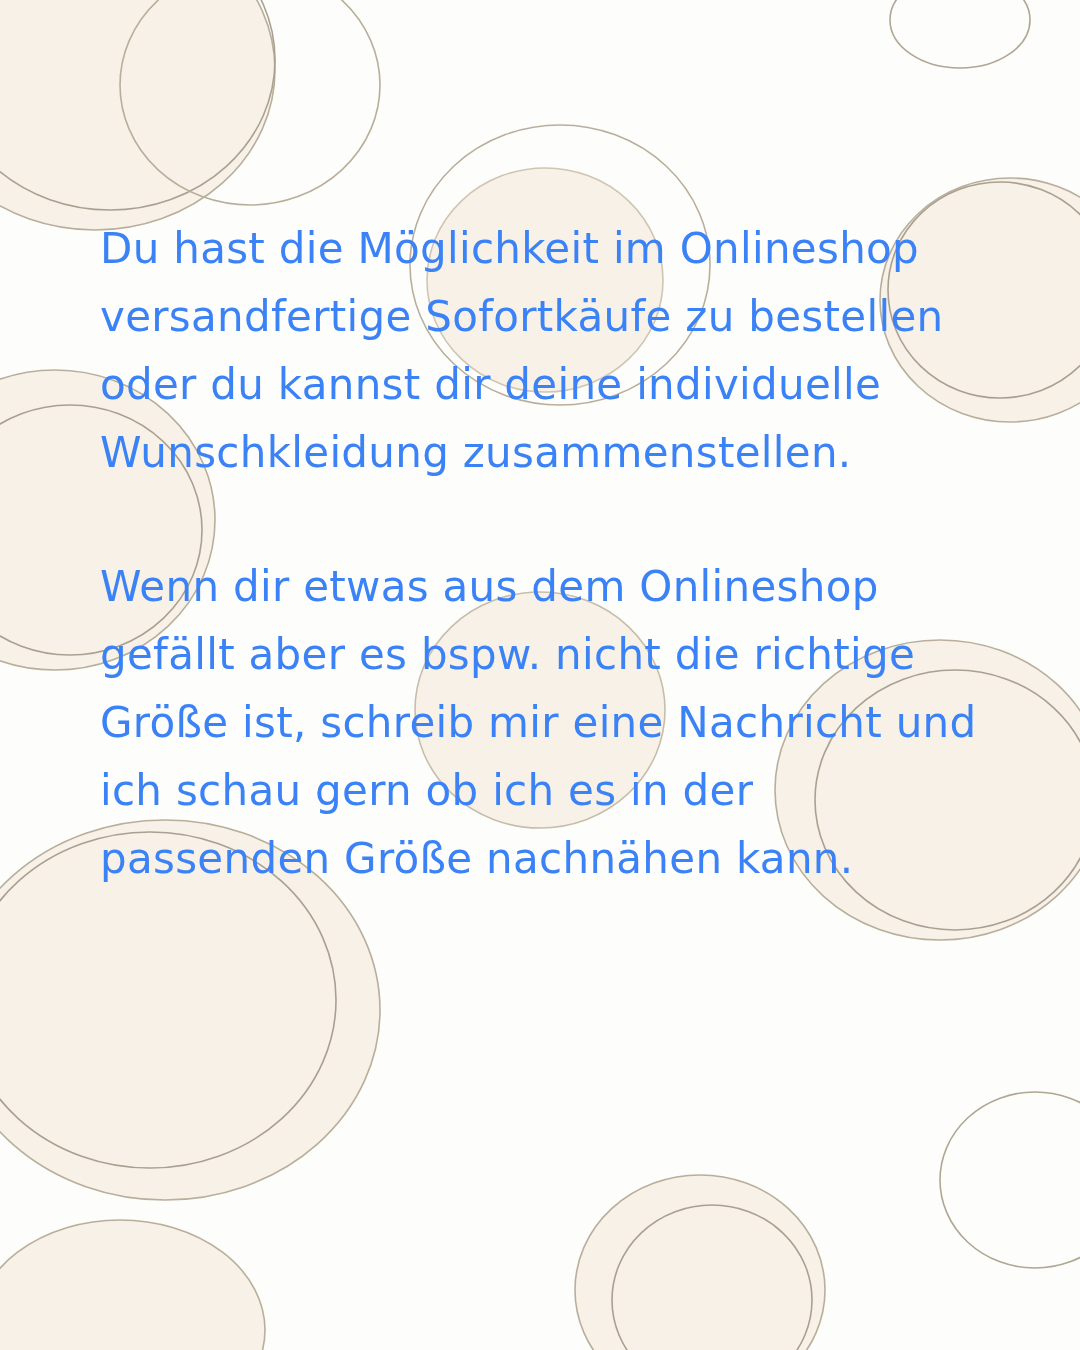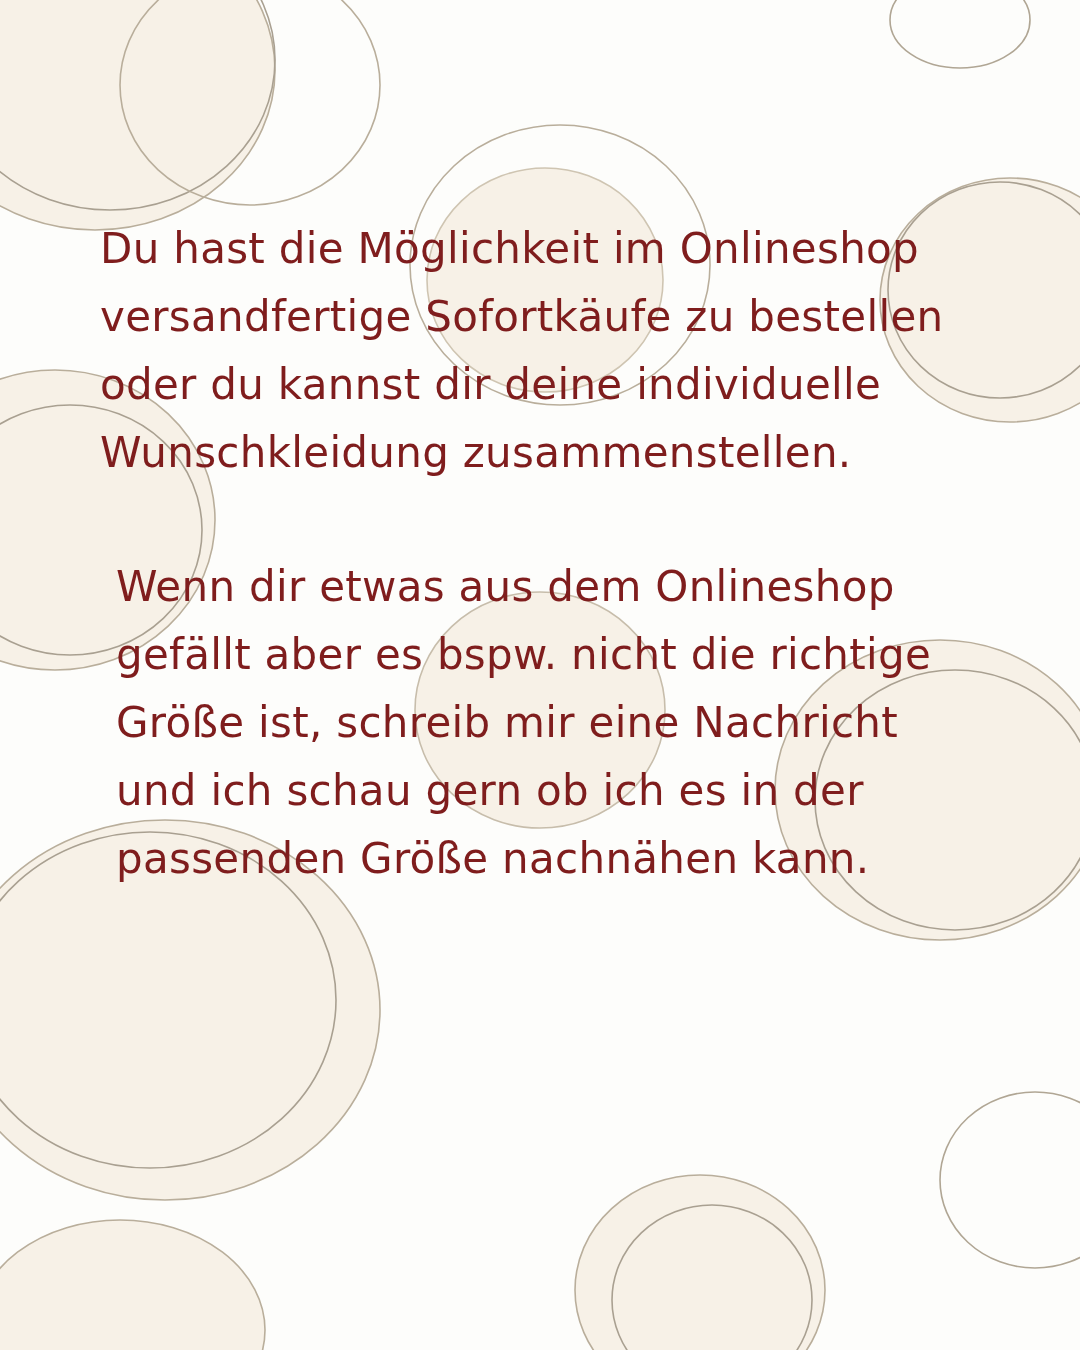--- a/index.html
+++ b/index.html
@@ -40,30 +40,29 @@
     position: absolute;
     left: 100px;
     top: 215px;
     width: 880px;
   }
 
   .paragraph {
     font-family: "DejaVu Sans", sans-serif;
     font-size: 42px;
     line-height: 1.62;
-    color: #7f1d1d;
+    color: #3b82f6;
     letter-spacing: 0.3px;
     font-weight: 400;
     margin: 0;
     white-space: pre-wrap;
   }
 
   .paragraph + .paragraph {
     margin-top: 66px;
-    margin-left: 16px;
   }
 </style>
 </head>
 <body>
 
 <div class="canvas">
 
   <div class="blob-layer">
     <svg viewBox="0 0 1080 1350" xmlns="http://www.w3.org/2000/svg" aria-hidden="true">
       <g fill="#f7f1e7" stroke="#b9ae9b" stroke-width="1.6">

